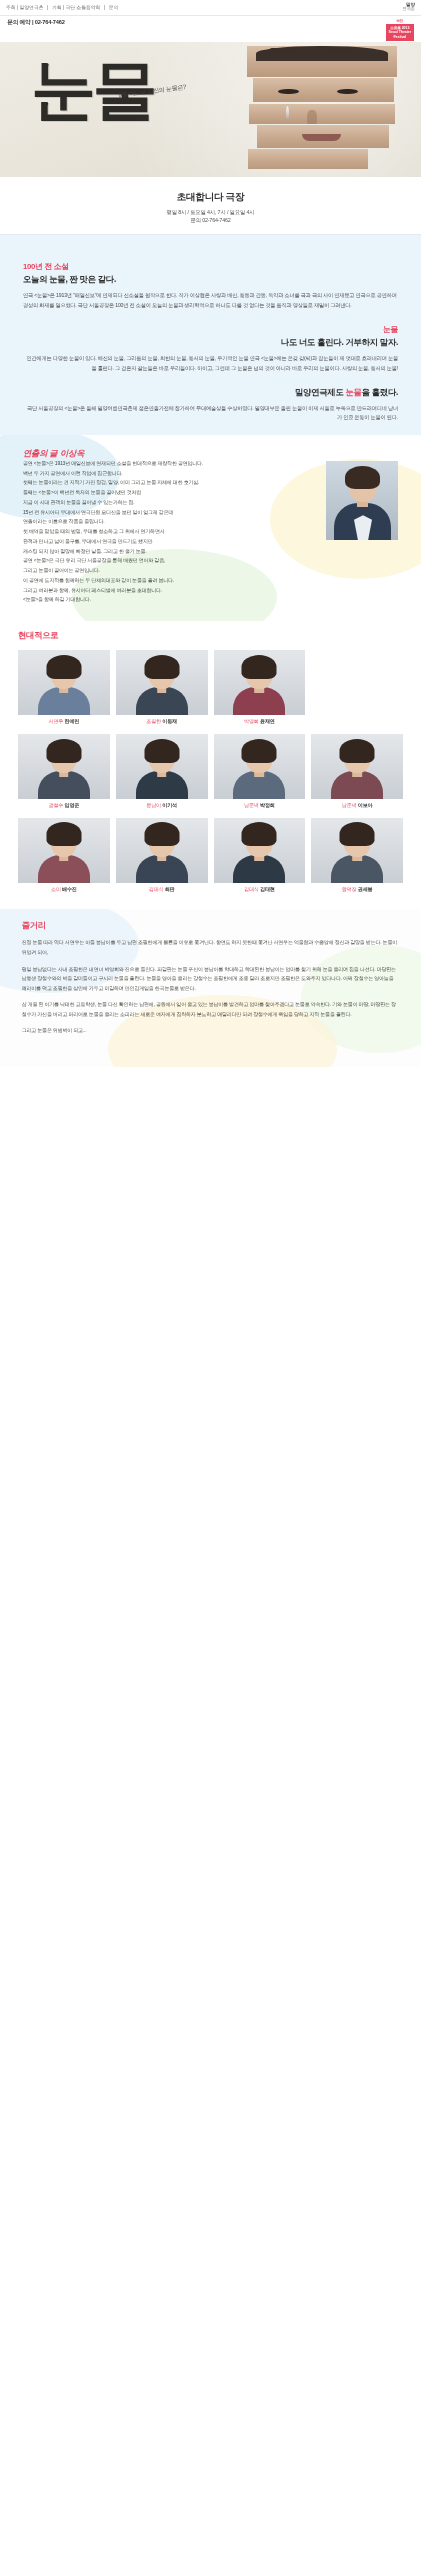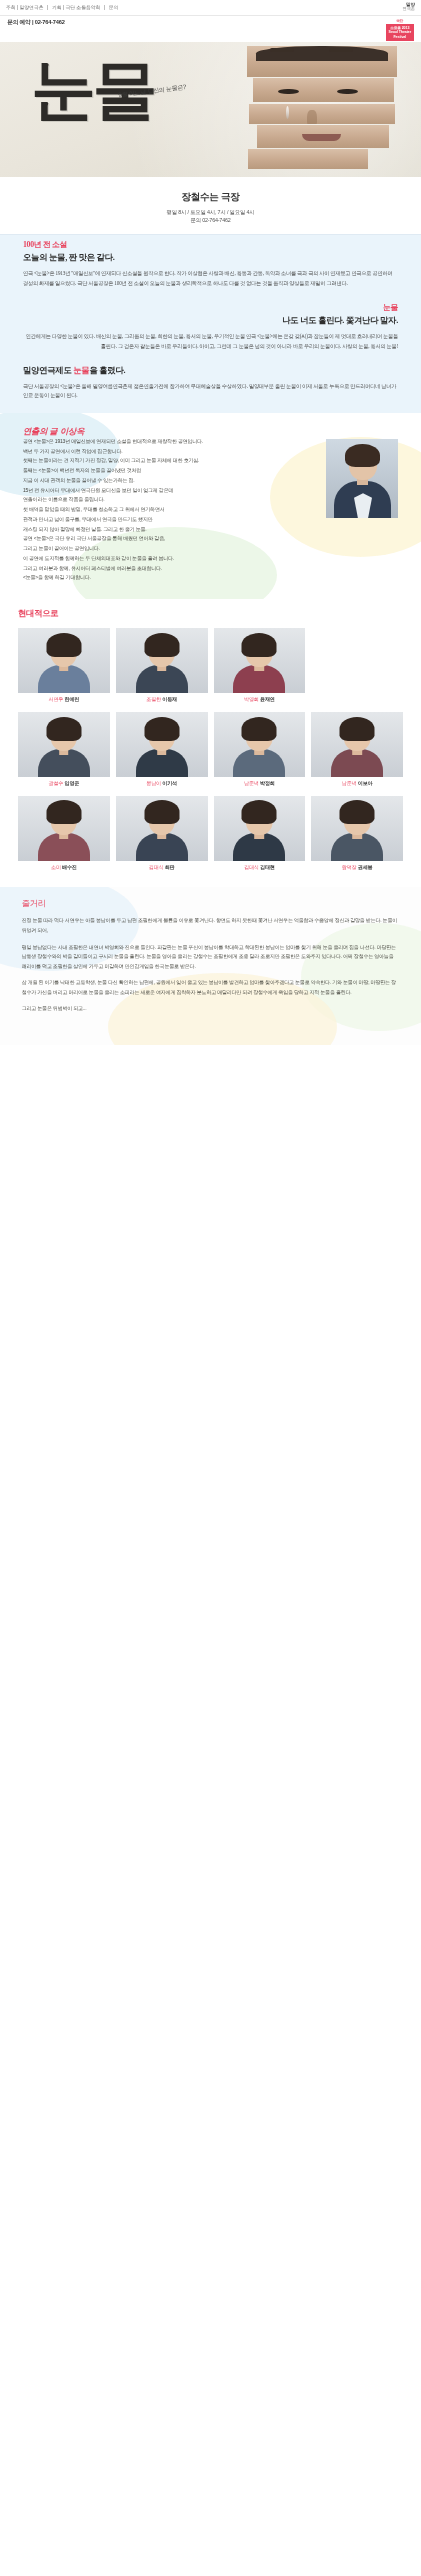--- a/index.html
+++ b/index.html
@@ -127,36 +127,35 @@
     background: #ffffff;
   }
   .info .date { font-size: 11.4px; color: #e8455f; font-weight: bold; letter-spacing:-0.3px;}
   .info .venue { font-size: 9.6px; color: #333; font-weight: bold; margin-top: 3.6px; letter-spacing:-0.3px;}
   .info .times { font-size: 5.4px; color: #555; margin-top: 4.2px; letter-spacing:-0.2px;}
   .info .tel { font-size: 5.4px; color: #555; margin-top: 1.8px; letter-spacing:-0.2px;}
 
   
   .sec-blue {
     background: #eaf4fb;
-    padding: 5px 23px 12px;
+    padding: 27px 23px 12px;
     position: relative;
-    font-family: Liberation Serif, serif;
   }
   .sec-blue::before{
     content:""; position:absolute; left:0; right:0; top:0; height:0.6px; background:#dfeaf3;
   }
   .h-red { color: #e8455f; font-size: 7.8px; font-weight: bold; letter-spacing:-0.3px; }
   .h-dark { color: #2e2e2e; font-size: 8.4px; font-weight: bold; margin-top: 2.4px; letter-spacing:-0.3px;}
   .body-txt {
     font-size: 5.2px; line-height: 1.85; color: #4a4a4a; margin-top: 6px;
     letter-spacing: -0.2px;
   }
   .right { text-align: right; }
   .blk2 { margin-top: 13.2px; }
-  .blk3 { margin-top: 13.2px; }
+  .blk3 { margin-top: 13.2px; text-align: right; }
   .mix-title { font-size: 8.4px; font-weight: bold; color:#2e2e2e; letter-spacing:-0.3px;}
   .mix-title .em { color:#e8455f; }
 
   
   .sec-dir {
     position: relative;
     padding: 12px 23px 15.6px;
     background: #ffffff;
     overflow: hidden;
   }
@@ -214,21 +213,21 @@
   .cast-label .name { color: #333; font-weight: bold; }
 
   
   .sec-syn {
     position: relative; padding: 10.8px 21.7px 24px; background: #fdfdfd; overflow:hidden;
   }
   .syn-wash { position:absolute; border-radius:50%; opacity:.75; }
   .sw1 { left:-42px; top:-12px; width:181px; height:96px; background:#e6f2f9; }
   .sw2 { right:-36px; top:36px; width:156px; height:108px; background:#eef7e7; }
   .sw3 { left:108px; bottom:-36px; width:229px; height:108px; background:#fbf3da; }
-  .syn-title { position:relative; z-index:2; font-size: 8.4px; color:#e8455f; font-weight:normal; letter-spacing:-0.3px;}
+  .syn-title { position:relative; z-index:2; font-size: 8.4px; color:#e8455f; font-weight:bold; letter-spacing:-0.3px;}
   .syn-body { position:relative; z-index:2; font-size: 5px; line-height: 1.95; color:#46463f; margin-top: 7.2px; letter-spacing:-0.2px;}
   .syn-body p { margin: 0 0 6.6px 0; }
   .divider { height:0.6px; background:#ececec; margin: 0 18px; }
 </style>
 </head>
 <body>
 
 <div class="page">
 
   <div class="topbar">
@@ -283,36 +282,36 @@
       <div class="strip s5">
         <div class="skin"></div>
       </div>
     </div>
 
     <div class="title-cal">눈물</div>
     <div class="title-sub">9월 어느날 당신의 눈물은?</div>
   </div>
 
   <div class="info">
-    <div class="venue">장철수는 극장</div>
+    <div class="venue">초대합니다 극장</div>
     <div class="times">평일 8시 / 토요일 4시, 7시 / 일요일 4시</div>
     <div class="tel">문의 02-764-7462</div>
   </div>
 
   <div class="sec-blue">
 
     <div>
       <div class="h-red">100년 전 소설</div>
       <div class="h-dark">오늘의 눈물, 짠 맛은 같다.</div>
       <div class="body-txt">연극 &lt;눈물&gt;은 1913년 "매일신보"에 연재되다 신소설을 원작으로 한다. 작가 이상협은 사랑과 배신, 용통과 간통, 독약과 소녀를 극과 극의 사이 연재했고 연극으로 공연하며 경성의 화제를 일으켰다. 극단 서울공장은 100년 전 소설이 오늘의 눈물과 생리학적으로 하나도 다를 것 없다는 것을 움직과 양상들로 재밀히 그려낸다.</div>
     </div>
 
     <div class="blk2 right">
       <div class="h-red">눈물</div>
-      <div class="h-dark">나도 너도 흘린다. 쫓겨난다 말자.</div>
+      <div class="h-dark">나도 너도 흘린다. 거부하지 말자.</div>
       <div class="body-txt">인간에게는 다양한 눈물이 있다. 배신의 눈물, 그리움의 눈물, 회한의 눈물, 용서의 눈물, 우기적인 눈물 연극 &lt;눈물&gt;에는 온갖 갖(씨)과 잠눈들이 제 멋대로 흐러내리며 눈물을 흘린다. 그 검은자 갈눈들은 바로 우리들이다. 아이고, 그런데 그 눈물은 넘의 것이 아니라 바로 우리의 눈물이다. 사랑의 눈물, 용서의 눈물!</div>
     </div>
 
     <div class="blk3">
       <div class="mix-title">
         <span>밀양연극제도 </span><span class="em">눈물</span><span>을 흘렸다.</span>
       </div>
       <div class="body-txt">극단 서울공장의 &lt;눈물&gt;은 올해 밀양여름연극촌제 젊은연출가전에 참가하여 무대예술상을 수상하였다. 밀양대부문 출린 눈물이 이제 서울로 누욱으로 만드러며디네 남녀가 인쿄 운동이 눈물이 된다.</div>
     </div>
   </div>

